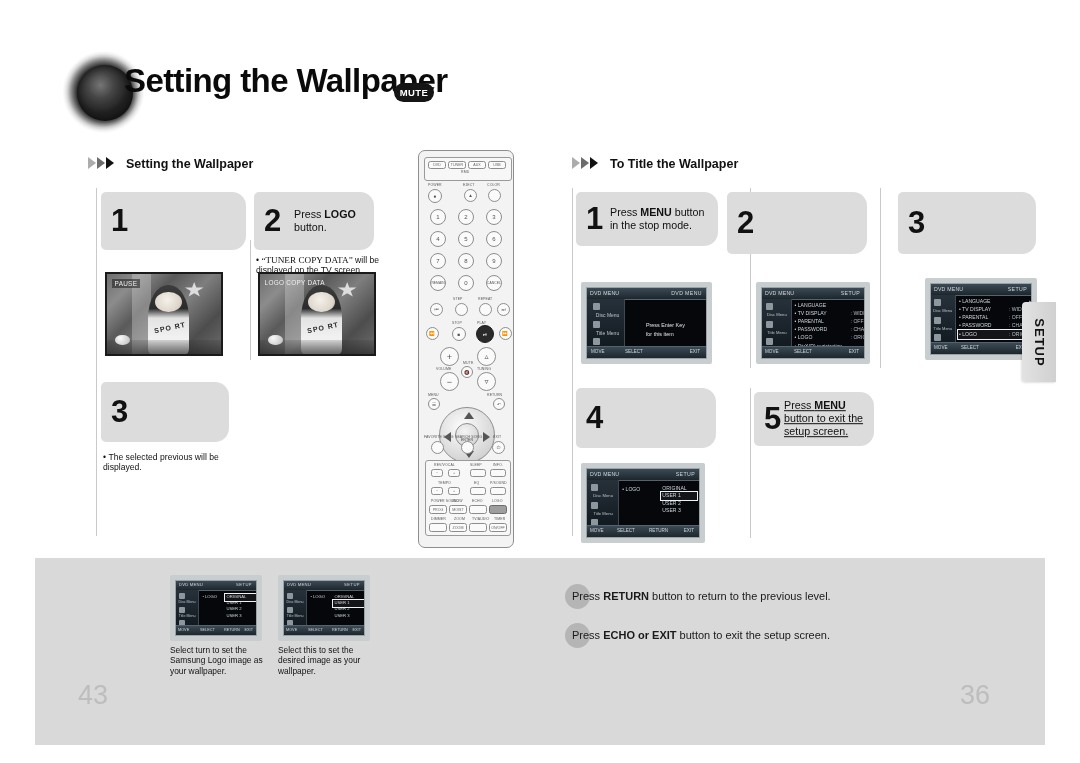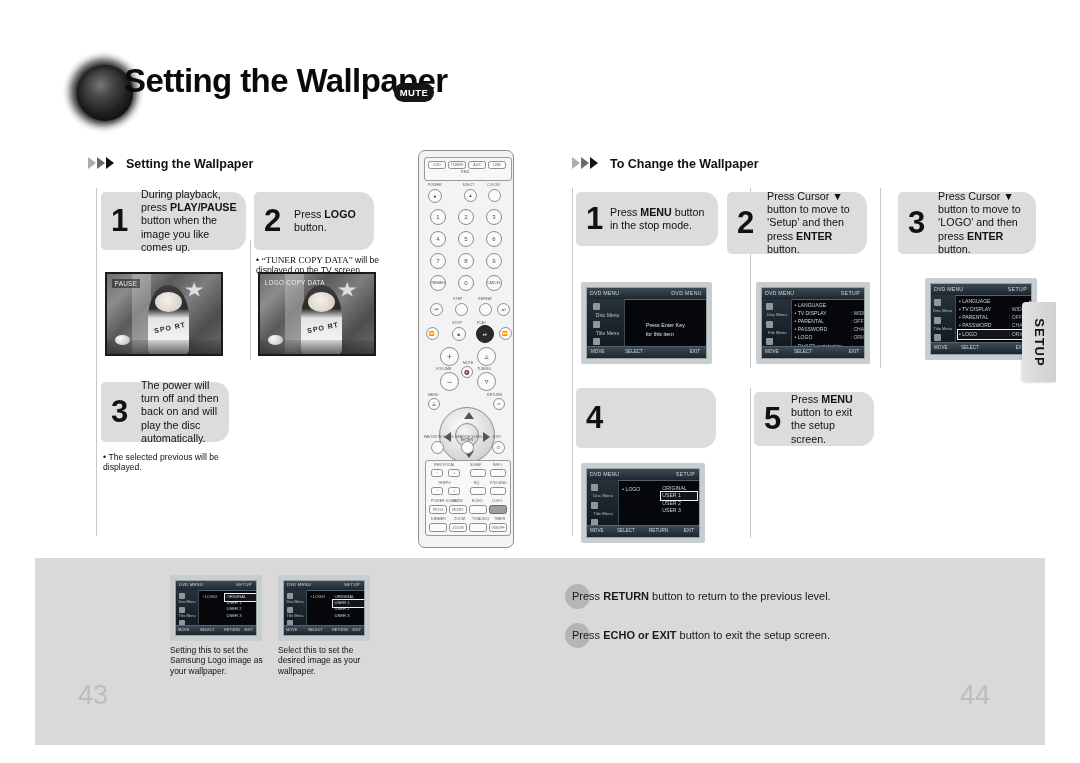--- a/index.html
+++ b/index.html
@@ -260,32 +260,31 @@
       <i class="a2"></i>
       <i class="a3"></i>
   </div>
   <div class="sec-head" style="left:126px;top:157px;">Setting the Wallpaper</div>
 
   <div class="arrows" style="left:572px;top:152px;">
     <i class="a1"></i>
       <i class="a2"></i>
       <i class="a3"></i>
   </div>
-  <div class="sec-head" style="left:610px;top:157px;">To Change the Wallpaper</div>
+  <div class="sec-head" style="left:610px;top:157px;">To Title the Wallpaper</div>
 
   <div class="vdiv" style="left:96px;top:188px;height:348px;"></div>
   <div class="vdiv" style="left:250px;top:240px;height:120px;"></div>
   <div class="vdiv" style="left:572px;top:188px;height:348px;"></div>
   <div class="vdiv" style="left:750px;top:188px;height:180px;"></div>
   <div class="vdiv" style="left:880px;top:188px;height:180px;"></div>
   <div class="vdiv" style="left:750px;top:388px;height:150px;"></div>
 
   <div class="step" style="left:101px;top:192px;width:145px;height:58px;">
     <div class="num">1</div>
-    <div class="txt">During playback, press <b>PLAY/PAUSE</b> button when the image you like comes up.</div>
   </div>
 
   <div class="step" style="left:254px;top:192px;width:120px;height:58px;">
     <div class="num">2</div>
     <div class="txt">Press <b>LOGO</b> button.</div>
   </div>
 
   <div class="note" style="left:256px;top:255px;width:125px;"><span class="sc">“TUNER COPY DATA”</span> will be displayed on the TV screen.</div>
 
   <div class="photo" style="left:105px;top:272px;width:118px;height:84px;">
@@ -305,21 +304,20 @@
       <div class="kid"></div>
       <div class="face"></div>
     <div class="sill"></div>
       <div class="bowl"></div>
     <div class="txtmark">SPO  RT</div>
     <div class="ov">LOGO COPY DATA</div>
   </div>
 
   <div class="step" style="left:101px;top:382px;width:128px;height:60px;">
     <div class="num">3</div>
-    <div class="txt">The power will turn off and then back on and will play the disc automatically.</div>
   </div>
   <div class="note" style="left:103px;top:452px;width:125px;">The selected previous will be displayed.</div>
 
   <div class="remote">
 
     <div class="rpanel" style="left:5px;top:6px;width:86px;height:22px;">
       <div class="rcap" style="left:3px;top:3px;width:18px;height:8px;">DVD</div>
       <div class="rcap" style="left:23px;top:3px;width:18px;height:8px;">TUNER</div>
       <div class="rcap" style="left:43px;top:3px;width:18px;height:8px;">AUX</div>
       <div class="rcap" style="left:63px;top:3px;width:18px;height:8px;">USB</div>
@@ -426,26 +424,24 @@
     </div>
   </div>
 
   <div class="step" style="left:576px;top:192px;width:142px;height:54px;">
     <div class="num">1</div>
     <div class="txt" style="left:34px;">Press <b>MENU</b> button in the stop mode.</div>
   </div>
 
   <div class="step" style="left:727px;top:192px;width:140px;height:62px;">
     <div class="num">2</div>
-    <div class="txt">Press Cursor ▼ button to move to ‘Setup’ and then press <b>ENTER</b> button.</div>
   </div>
 
   <div class="step" style="left:898px;top:192px;width:138px;height:62px;">
     <div class="num">3</div>
-    <div class="txt">Press Cursor ▼ button to move to ‘LOGO’ and then press <b>ENTER</b> button.</div>
   </div>
 
   <div class="tv" style="left:581px;top:282px;width:131px;height:82px;">
     <div class="scr">
       <div class="osd-top">
         <span class="l">DVD MENU</span>
         <span class="r">DVD MENU</span>
       </div>
       <div class="osd-left">
         <div class="ico" style="top:4px;"></div>
@@ -537,21 +533,21 @@
   <div class="setup-tab">
     <span>SETUP</span>
   </div>
 
   <div class="step" style="left:576px;top:388px;width:140px;height:60px;">
     <div class="num">4</div>
   </div>
 
   <div class="step" style="left:754px;top:392px;width:120px;height:54px;">
     <div class="num">5</div>
-    <div class="txt" style="left:37px;">Press <b>MENU</b> button to exit the setup screen.</div>
+    <div class="txt" style="left:30px;text-decoration:underline;">Press <b>MENU</b> button to exit the setup screen.</div>
   </div>
 
   <div class="tv" style="left:581px;top:463px;width:124px;height:80px;">
     <div class="scr">
       <div class="osd-top">
         <span class="l">DVD MENU</span>
         <span class="r">SETUP</span>
       </div>
       <div class="osd-left" style="width:28%;">
         <div class="ico" style="left:4px;top:4px;"></div>
@@ -578,21 +574,21 @@
         <span style="left:30px;">SELECT</span>
         <span style="left:62px;">RETURN</span>
         <span style="right:5px;">EXIT</span>
       </div>
     </div>
   </div>
 
   <div class="band"></div>
 
   <div class="pagenum" style="left:78px;top:680px;">43</div>
-  <div class="pagenum" style="left:960px;top:680px;">44</div>
+  <div class="pagenum" style="left:960px;top:680px;">36</div>
 
   <div class="tv" style="left:170px;top:575px;width:92px;height:66px;">
     <div class="scr">
       <div class="osd-top" style="height:9px;">
         <span class="l" style="font-size:4.2px;top:1px;">DVD MENU</span>
         <span class="r" style="font-size:4.2px;top:1px;">SETUP</span>
       </div>
       <div class="osd-left" style="top:9px;bottom:9px;width:28%;">
         <div class="ico" style="left:3px;top:3px;width:6px;height:6px;"></div>
         <div class="it" style="left:1px;top:10px;font-size:3.6px;">Disc Menu</div>
@@ -650,21 +646,21 @@
       </div>
       <div class="osd-bot" style="height:9px;">
         <span style="left:2px;top:1.5px;font-size:3.8px;">MOVE</span>
         <span style="left:24px;top:1.5px;font-size:3.8px;">SELECT</span>
         <span style="left:48px;top:1.5px;font-size:3.8px;">RETURN</span>
         <span style="right:3px;top:1.5px;font-size:3.8px;">EXIT</span>
       </div>
     </div>
   </div>
 
-  <div class="cap" style="left:170px;top:645px;width:98px;">Setting this to set the Samsung Logo image as your wallpaper.</div>
+  <div class="cap" style="left:170px;top:645px;width:98px;">Select turn to set the Samsung Logo image as your wallpaper.</div>
   <div class="cap" style="left:278px;top:645px;width:105px;">Select this to set the desired image as your wallpaper.</div>
 
   <div class="tipdot" style="left:565px;top:584px;"></div>
   <div class="tip" style="left:572px;top:590px;">Press <b>RETURN</b> button to return to the previous level.</div>
 
   <div class="tipdot" style="left:565px;top:623px;"></div>
   <div class="tip" style="left:572px;top:629px;">Press <b>ECHO or EXIT</b> button to exit the setup screen.</div>
 
 </div>
 

